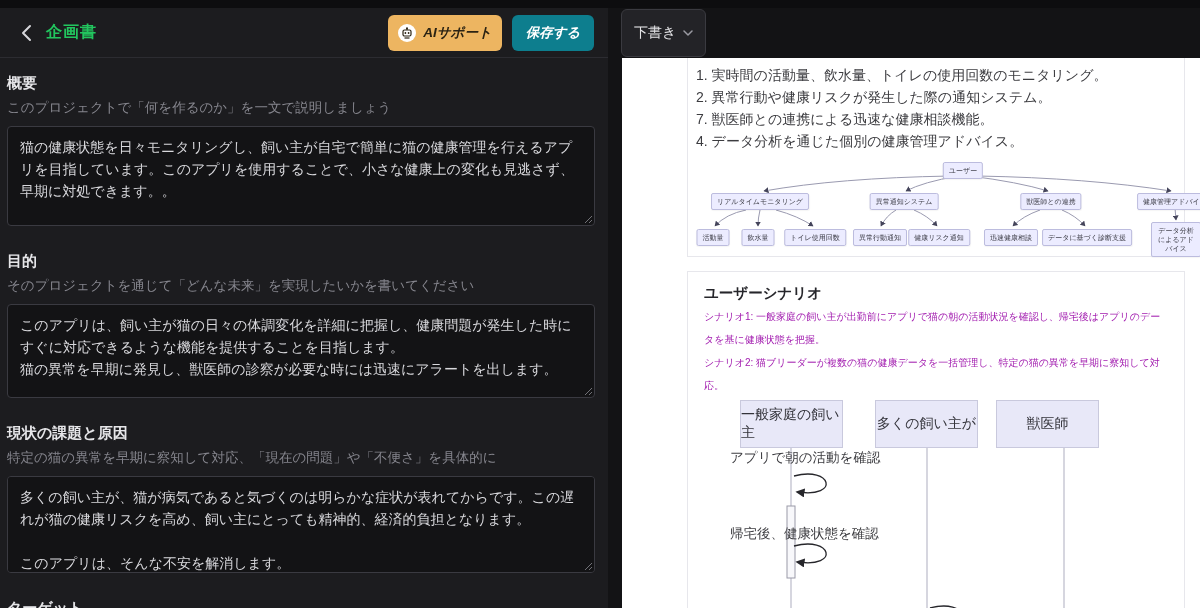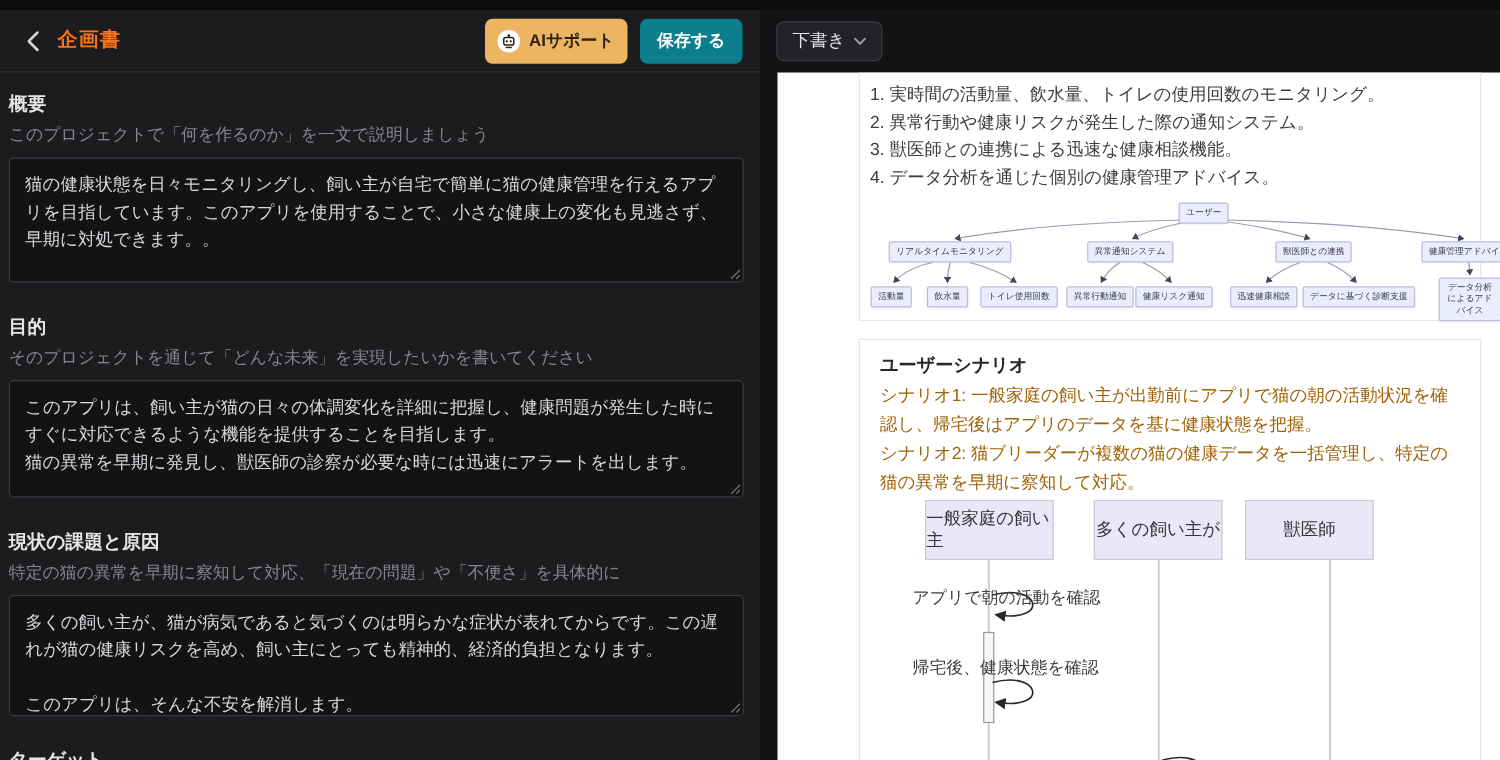--- a/index.html
+++ b/index.html
@@ -8,54 +8,54 @@
   .app { position:relative; width:1200px; height:608px; display:flex; flex-direction:column; }
   .topstrip { height:8px; background:#0d0d0f; flex:0 0 auto; }
   .main { flex:1; display:flex; min-height:0; }
 
   
   .left-panel { width:608px; flex:0 0 auto; background:#1c1c1f; display:flex; flex-direction:column; }
   .left-header { height:50px; flex:0 0 auto; display:flex; align-items:center; padding:0 14px;
     border-bottom:1px solid #2c2c31; }
   .back-btn { width:24px; height:24px; display:flex; align-items:center; justify-content:center;
     cursor:pointer; margin-right:8px; }
-  .page-title { color:#f97316; font-size:16px; font-weight:600; letter-spacing:1px;text-align:right; }
+  .page-title { color:#22c55e; font-size:16px; font-weight:600; letter-spacing:1px;text-align:right; }
   .hdr-spacer { flex:1; }
   .btn { height:36px; border:none; border-radius:6px; font-size:13.5px; font-weight:700;
-    display:flex; align-items:center; justify-content:center; cursor:pointer; }
+    display:flex; align-items:center; justify-content:center; cursor:pointer;font-style:italic; }
   .btn-ai { background:#edb561; color:#2b2313; width:114px; gap:7px; margin-right:10px; }
   .ai-ico { width:18px; height:18px; border-radius:50%; background:#ffffff;
     display:flex; align-items:center; justify-content:center; }
   .btn-save { background:#0d7e8e; color:#ffffff; width:82px; }
 
   .form { flex:1; padding:16px 13px 0 7px; overflow:hidden; }
   .sec-label { color:#e6e6e9; font-size:15px; font-weight:600; margin:26px 0 6px 0; }
   .sec-label.first { margin-top:0; }
   .sec-hint { color:#85858d; font-size:13.5px; margin-bottom:9px;font-family:Liberation Mono, monospace; }
   .ta-wrap { position:relative; }
   textarea.sec-ta { width:100%; background:#131315; border:1px solid #3a3a41; border-radius:4px;
     color:#d8d8dc; font-size:14px; line-height:22px; padding:9px 12px; resize:none; outline:none;
     font-family:"Liberation Sans", sans-serif; display:block; }
   .grip { position:absolute; right:2px; bottom:2px; pointer-events:none; opacity:.8; }
 
   
   .right-panel { flex:1; background:#131315; display:flex; flex-direction:column; min-width:0; }
   .right-topbar { height:50px; flex:0 0 auto; display:flex; align-items:center; padding-left:13px; }
-  .draft-btn { background:#232327; border:1px solid #3a3a40; border-radius:6px; height:32px;
+  .draft-btn { background:#232327; border:1px solid #3a3a40; border-radius:6px; height:48px;
     padding:0 12px; display:flex; align-items:center; gap:7px; color:#e4e4e7; font-size:14px;
     cursor:pointer; }
   .doc { flex:1; background:#ffffff; margin-left:14px; overflow:hidden; position:relative;padding-left:42px; }
   .card { margin:0 15px 0 23px; border:1px solid #e7e7ec; background:#ffffff; }
   .card1 { border-top:none; }
   .features { padding:6px 8px 2px 8px; }
   .feat-line { font-size:14px; color:#3c3c40; line-height:22px; }
   .card-gap { height:14px; background:#ffffff; }
   .card2 { padding:10px 16px 0 16px; }
   .scn-head { font-size:14.5px; font-weight:700; color:#26262b; line-height:23px; }
-  .scn-line { font-size:14px; color:#a16207; line-height:23px; }
+  .scn-line { font-size:10px; color:#a21caf; line-height:23px; }
 
   
   .fmap { position:relative; width:538px; height:100px; margin-top:2px; }
   .fmap svg.edges { position:absolute; left:0; top:0; }
   .fnode { position:absolute; transform:translateX(-50%); background:#ececff;
     border:1px solid #bcbcde; border-radius:2px; color:#3a3a44; font-size:7px; line-height:9px;
     padding:3px 5px; white-space:nowrap; text-align:center; box-shadow:0 1px 1px rgba(0,0,0,.04); }
   .fnode.wrap { white-space:normal; max-width:80px; }
 
   
@@ -158,21 +158,21 @@
           </svg>
         </button>
       </div>
 
       <div class="doc">
 
         <div class="card card1">
           <div class="features">
             <div class="feat-line">1. 実時間の活動量、飲水量、トイレの使用回数のモニタリング。</div>
             <div class="feat-line">2. 異常行動や健康リスクが発生した際の通知システム。</div>
-            <div class="feat-line">3. 獣医師との連携による迅速な健康相談機能。</div>
+            <div class="feat-line">7. 獣医師との連携による迅速な健康相談機能。</div>
             <div class="feat-line">4. データ分析を通じた個別の健康管理アドバイス。</div>
           </div>
 
           <div class="fmap">
             <svg class="edges" width="538" height="100" viewBox="0 0 538 100">
               <defs>
                 <marker id="arr" markerWidth="6" markerHeight="6" refX="4.5" refY="3" orient="auto">
                   <path d="M0,0 L5,3 L0,6 Z" fill="#44445a"></path>
                 </marker>
               </defs>
@@ -225,21 +225,21 @@
               <line x1="223" y1="48" x2="223" y2="226" stroke="#c9c9d4" stroke-width="1.5"></line>
               <line x1="360" y1="48" x2="360" y2="226" stroke="#c9c9d4" stroke-width="1.5"></line>
               <rect x="83" y="106" width="8" height="72" fill="#f8f8fb" stroke="#9a9aa8" stroke-width="1"></rect>
               <path d="M90,76 C128,66 136,98 94,92" fill="none" stroke="#26262b" stroke-width="1.3" marker-end="url(#sarr)"></path>
               <path d="M90,146 C128,136 136,168 94,162" fill="none" stroke="#26262b" stroke-width="1.3" marker-end="url(#sarr)"></path>
               <path d="M226,208 C264,198 272,230 230,224" fill="none" stroke="#26262b" stroke-width="1.3" marker-end="url(#sarr)"></path>
             </svg>
             <div class="actor" style="left:36px;">一般家庭の飼い主</div>
             <div class="actor" style="left:171px;">多くの飼い主が</div>
             <div class="actor" style="left:292px;">獣医師</div>
-            <div class="seq-msg" style="left:26px; top:69px;">アプリで朝の活動を確認</div>
+            <div class="seq-msg" style="left:26px; top:49px;">アプリで朝の活動を確認</div>
             <div class="seq-msg" style="left:26px; top:125px;">帰宅後、健康状態を確認</div>
 
           </div>
         </div>
 
       </div>
     </div>
 
   </div>
 </div>

